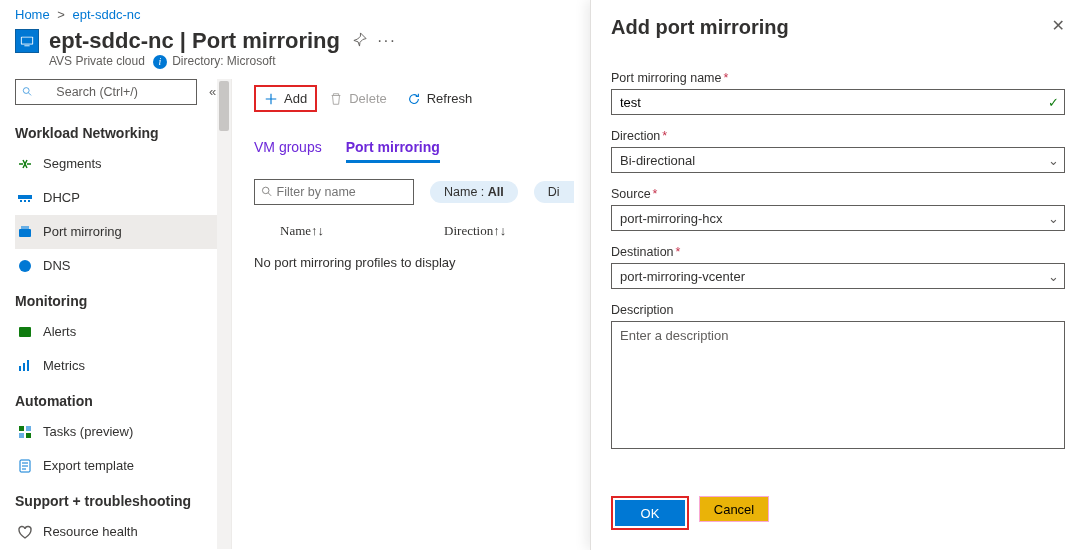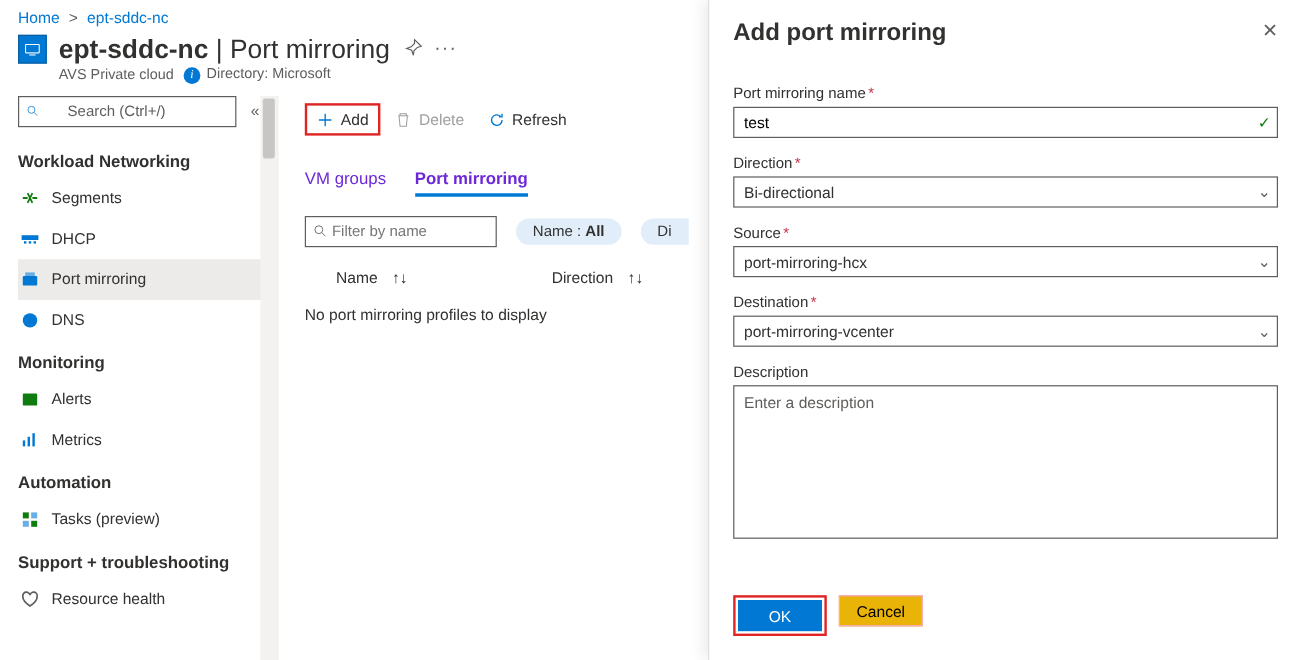--- a/index.html
+++ b/index.html
@@ -27,21 +27,21 @@
   .header .icon-box {
     width: 24px; height: 24px;
     background: #0078d4;
     border: 1px solid #0a5ea0;
     display: flex; align-items: center; justify-content: center;
     margin-right: 10px;
     color: #fff;
   }
   .header .icon-box svg { width:14px; height:14px; }
   .header h1 { font-size: 22px; font-weight: 600; color: #323130; }
-  .header h1 .sub { font-weight: 400; color:#323130; }
+  .header h1 .sub { font-weight: 700; color:#323130; }
   .header .pin { margin-left: 12px; color:#605e5c; cursor:pointer; }
   .header .more { margin-left: 10px; color:#605e5c; cursor:pointer; font-size:16px; letter-spacing:1px;}
   .subheader {
     padding: 0 15px 10px 49px;
     font-size: 12px;
     color: #605e5c;
     display:flex; align-items:center; gap:8px;
   }
   .subheader .info-ico {
     width:14px;height:14px;border-radius:50%;
@@ -92,21 +92,21 @@
     display:flex;align-items:center;border:1px solid #605e5c;height:26px;width:160px;padding:0 6px;
   }
   .filter-box svg{width:13px;height:13px;margin-right:4px;color:#605e5c;}
   .filter-box input{border:none;outline:none;font-size:12.5px;width:100%;}
   .pill {
     background:#e1eef9;border-radius:14px;padding:4px 14px;font-size:12.5px;color:#323130;
   }
   .pill b{font-weight:600;}
   .pill.cut{border-top-right-radius:0;border-bottom-right-radius:0;}
   .table-head{display:flex;gap:120px;margin-top:18px;font-size:13px;color:#323130;}
-  .th{display:flex;align-items:flex-start;gap:12px;cursor:pointer;}
+  .th{display:flex;align-items:flex-start;gap:0;cursor:pointer;font-family:Liberation Serif, serif;}
   .empty-msg{margin-top:16px;color:#323130;font-size:13px;}
   
   .panel {
     position:absolute;top:0;right:0;bottom:0;width:495px;
     background:#fff;
     border-left:1px solid #e1dfdd;
     box-shadow:-4px 0 12px rgba(0,0,0,0.08);
     display:flex;flex-direction:column;
   }
   .panel-head{display:flex;justify-content:space-between;align-items:flex-start;padding:16px 20px 4px 20px;}
@@ -244,20 +244,29 @@
       <span class="ico" style="color:#107c10;">
         <svg width="16" height="16" viewBox="0 0 16 16">
             <rect x="2" y="2" width="5" height="5" fill="currentColor"></rect>
             <rect x="9" y="2" width="5" height="5" fill="#69afe5"></rect>
             <rect x="2" y="9" width="5" height="5" fill="#69afe5"></rect>
             <rect x="9" y="9" width="5" height="5" fill="currentColor"></rect>
           </svg>
       </span>
       <span>Tasks (preview)</span>
     </div>
+    <div class="nav-item">
+      <span class="ico" style="color:#0078d4;">
+        <svg width="16" height="16" viewBox="0 0 16 16">
+            <rect x="3" y="2" width="10" height="12" rx="1" fill="none" stroke="currentColor"></rect>
+            <path d="M5 5h6M5 8h6M5 11h4" stroke="currentColor"></path>
+          </svg>
+      </span>
+      <span>Export template</span>
+    </div>
 
     <div class="nav-group-title">Support + troubleshooting</div>
     <div class="nav-item">
       <span class="ico" style="color:#605e5c;">
         <svg width="16" height="16" viewBox="0 0 16 16" fill="none" stroke="currentColor" stroke-width="1.4">
             <path d="M8 14S2 10 2 6a3 3 0 016-1 3 3 0 016 1c0 4-6 8-6 8z"></path>
           </svg>
       </span>
       <span>Resource health</span>
     </div>

